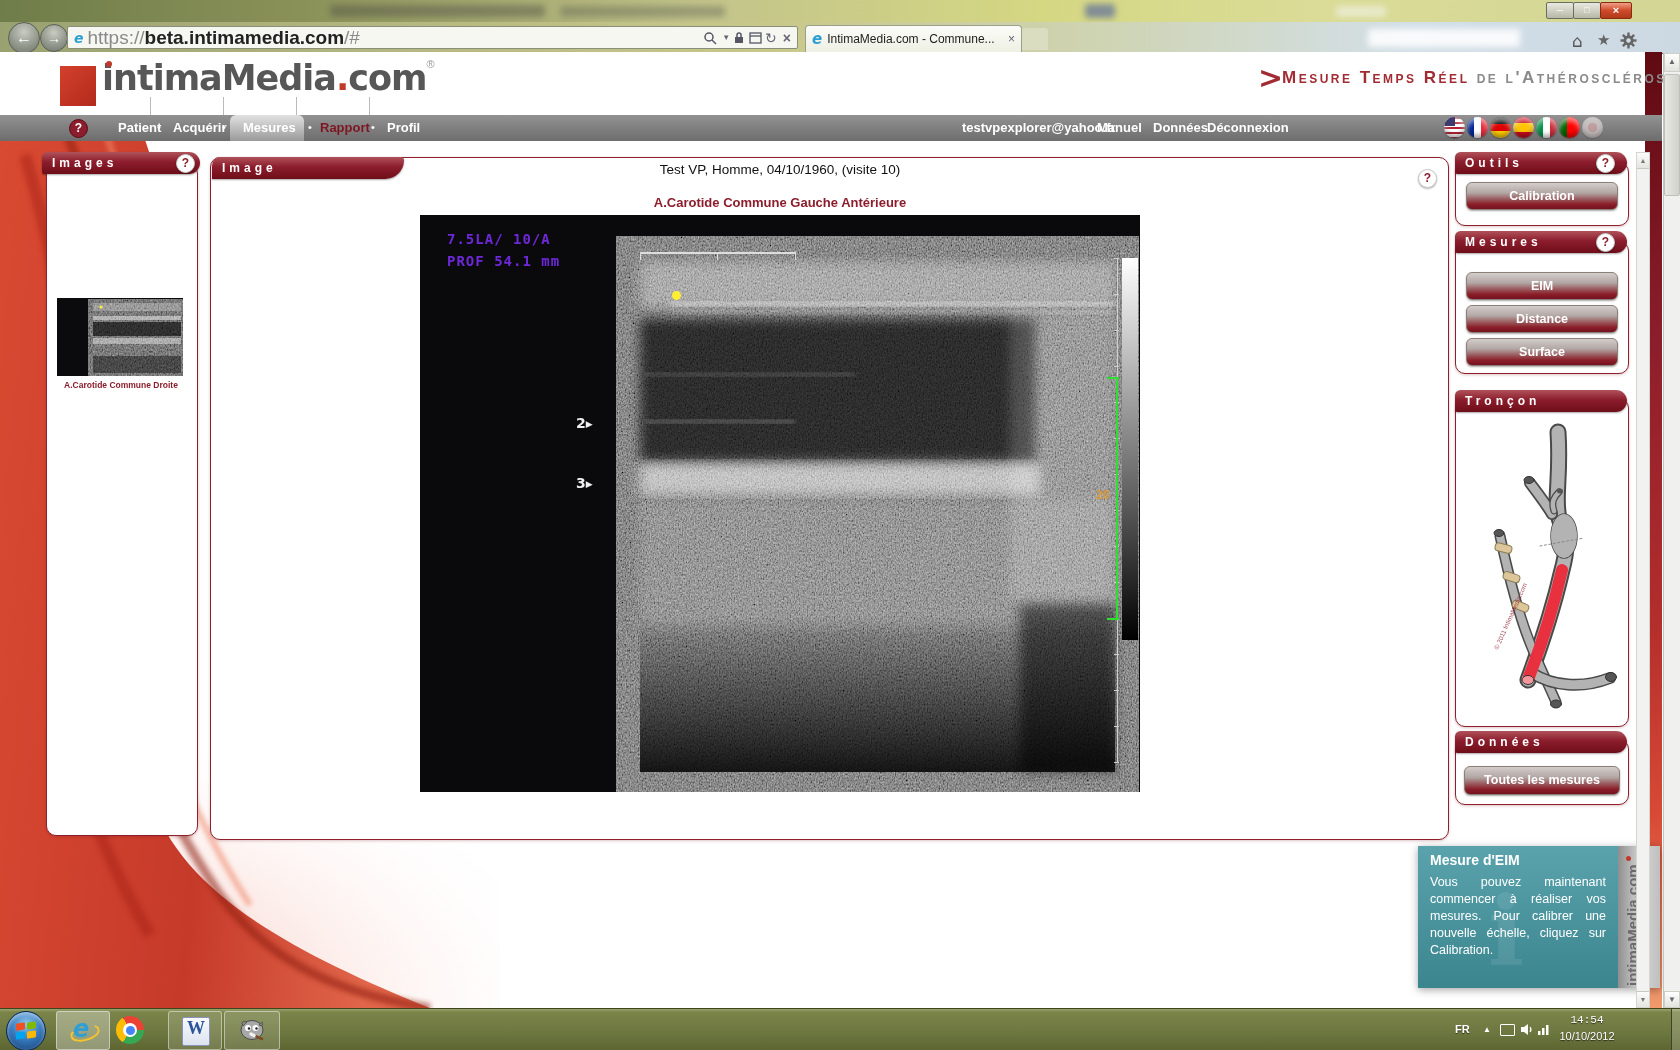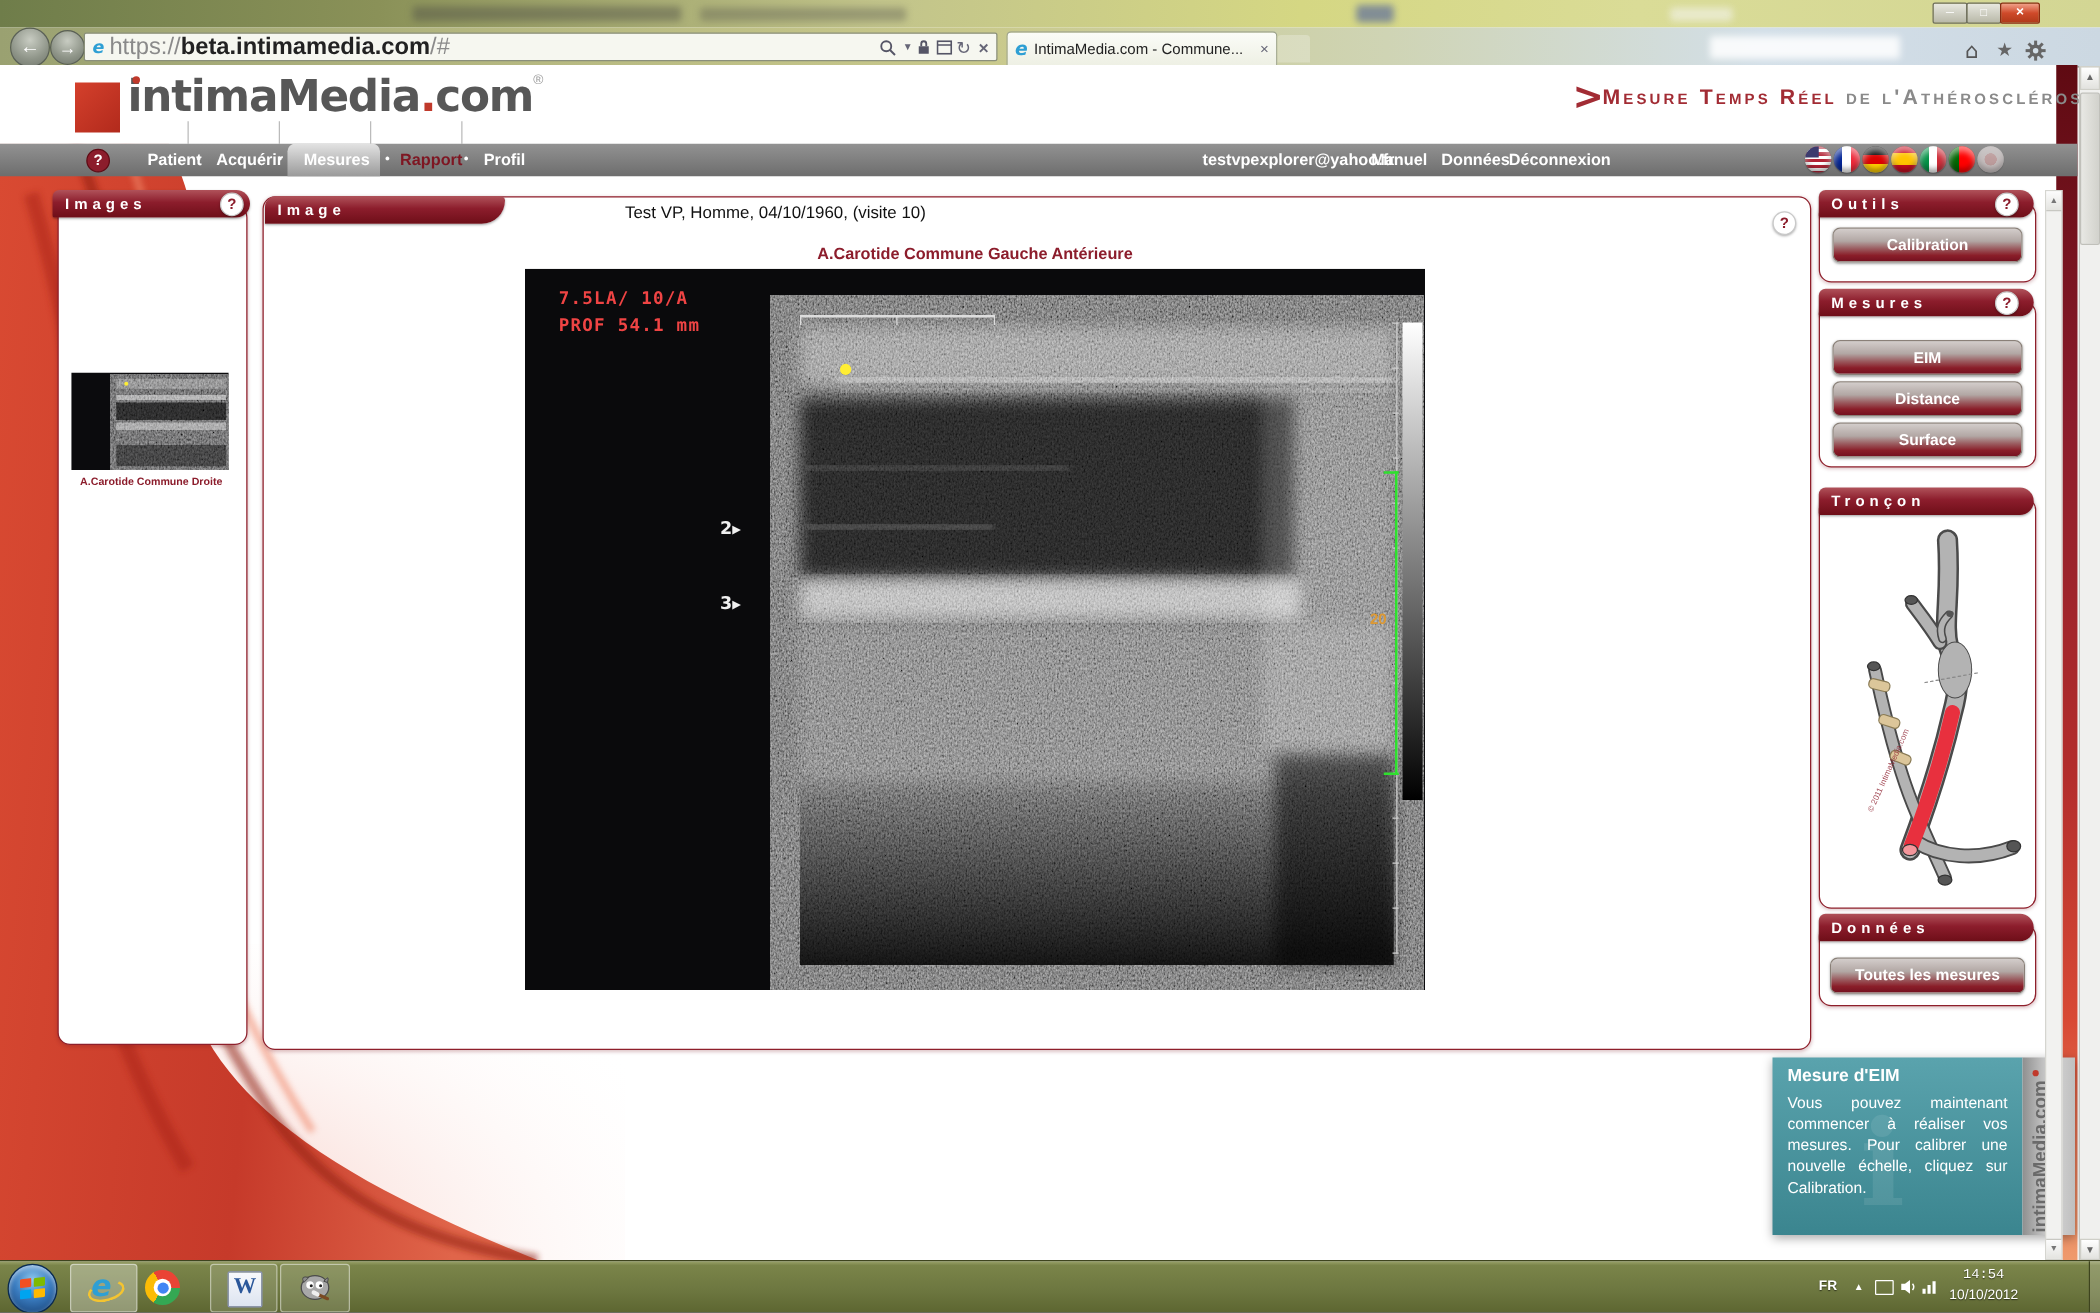--- a/index.html
+++ b/index.html
@@ -34,21 +34,21 @@
     border:1px solid #8a8078;border-radius:6px;color:#fff;font-weight:bold;font-size:12.5px;
     text-align:center;box-shadow:0 1px 2px rgba(0,0,0,.35);cursor:pointer;}
   .q{width:17px;height:17px;border-radius:50%;background:#fff;color:#8c1d2c;font-weight:bold;
     font-size:12px;text-align:center;line-height:17px;border:1px solid #c9c9c9;box-shadow:0 1px 2px rgba(0,0,0,.3);}
   .q-inv{width:17px;height:17px;border-radius:50%;background:#8c1d2c;color:#fff;font-weight:bold;
     font-size:12px;text-align:center;line-height:17px;border:1px solid #5e0a14;}
   .navitem{color:#fff;font-weight:bold;font-size:13px;}
   .navdot{color:#fff;font-size:11px;}
   .flag{width:21px;height:21px;border-radius:50%;box-shadow:inset 0 4px 5px rgba(255,255,255,.55),inset 0 -3px 4px rgba(0,0,0,.35),0 1px 1px rgba(0,0,0,.3);overflow:hidden;}
   .thumbcap{color:#8c1d2c;font-weight:bold;font-size:8.5px;text-align:center;}
-  .ustext{font-family:"DejaVu Sans Mono",monospace;color:#ef4444;font-weight:bold;font-size:14px;letter-spacing:1px;}
+  .ustext{font-family:"DejaVu Sans Mono",monospace;color:#6d28d9;font-weight:bold;font-size:14px;letter-spacing:1px;}
   .usmark{color:#f0f0f0;font-weight:bold;font-size:14px;font-family:"DejaVu Sans",sans-serif;}
   
   #tooltip-teal{background:linear-gradient(180deg,#5aa3ad,#3b858f);color:#fff;}
   #tooltip-strip{background:linear-gradient(90deg,#8f8f8f,#d6d6d6 55%,#bfbfbf);}
   .vtext{writing-mode:vertical-rl;transform:rotate(180deg);font-weight:bold;color:#6a6a6a;
     font-size:15px;letter-spacing:0px;}
   
   #taskbar{left:0;top:1008px;width:1680px;height:42px;
     background:linear-gradient(180deg,#9aa26a 0%,#7a8449 8%,#6d7740 55%,#5c6530 100%);
     border-top:1px solid #3e441e;}
@@ -206,21 +206,21 @@
       <rect x="36" y="24" width="88" height="14" fill="#000" opacity="0.6"></rect>
       <rect x="36" y="40" width="88" height="6" fill="#fff" opacity="0.4"></rect>
       <rect x="36" y="58" width="88" height="17" fill="#000" opacity="0.4"></rect>
       <circle cx="44" cy="9" r="1.6" fill="#ffee33"></circle>
     </svg>
     <div class="thumbcap abs" style="left:0;top:84px;width:142px;">A.Carotide Commune Droite</div>
   </div>
 
   <div class="abs pbody" style="left:210px;top:157px;width:1237px;height:681px;"></div>
   <div class="abs phdr" style="left:212px;top:157px;width:192px;border-radius:10px 4px 22px 0;"><span>Image</span></div>
-  <div class="abs" style="left:500px;top:162px;width:560px;text-align:left;font-size:13.5px;color:#111;">Test VP, Homme, 04/10/1960, (visite 10)</div>
+  <div class="abs" style="left:500px;top:162px;width:560px;text-align:center;font-size:13.5px;color:#111;">Test VP, Homme, 04/10/1960, (visite 10)</div>
   <div class="abs q" style="left:1418px;top:169px;">?</div>
   <div class="abs" style="left:420px;top:195px;width:720px;text-align:center;font-size:13px;font-weight:bold;color:#8c1d2c;">A.Carotide Commune Gauche Antérieure</div>
 
   <svg class="abs" style="left:420px;top:215px;" width="720" height="577" viewBox="0 0 720 577">
     <defs>
       <filter id="sp" x="-5%" y="-5%" width="110%" height="110%">
         <feTurbulence type="fractalNoise" baseFrequency="0.75 0.5" numOctaves="2" seed="7" stitchTiles="stitch"></feTurbulence>
         <feColorMatrix type="saturate" values="0"></feColorMatrix>
         <feComponentTransfer>
           <feFuncR type="linear" slope="1.15" intercept="-0.22"></feFuncR>

